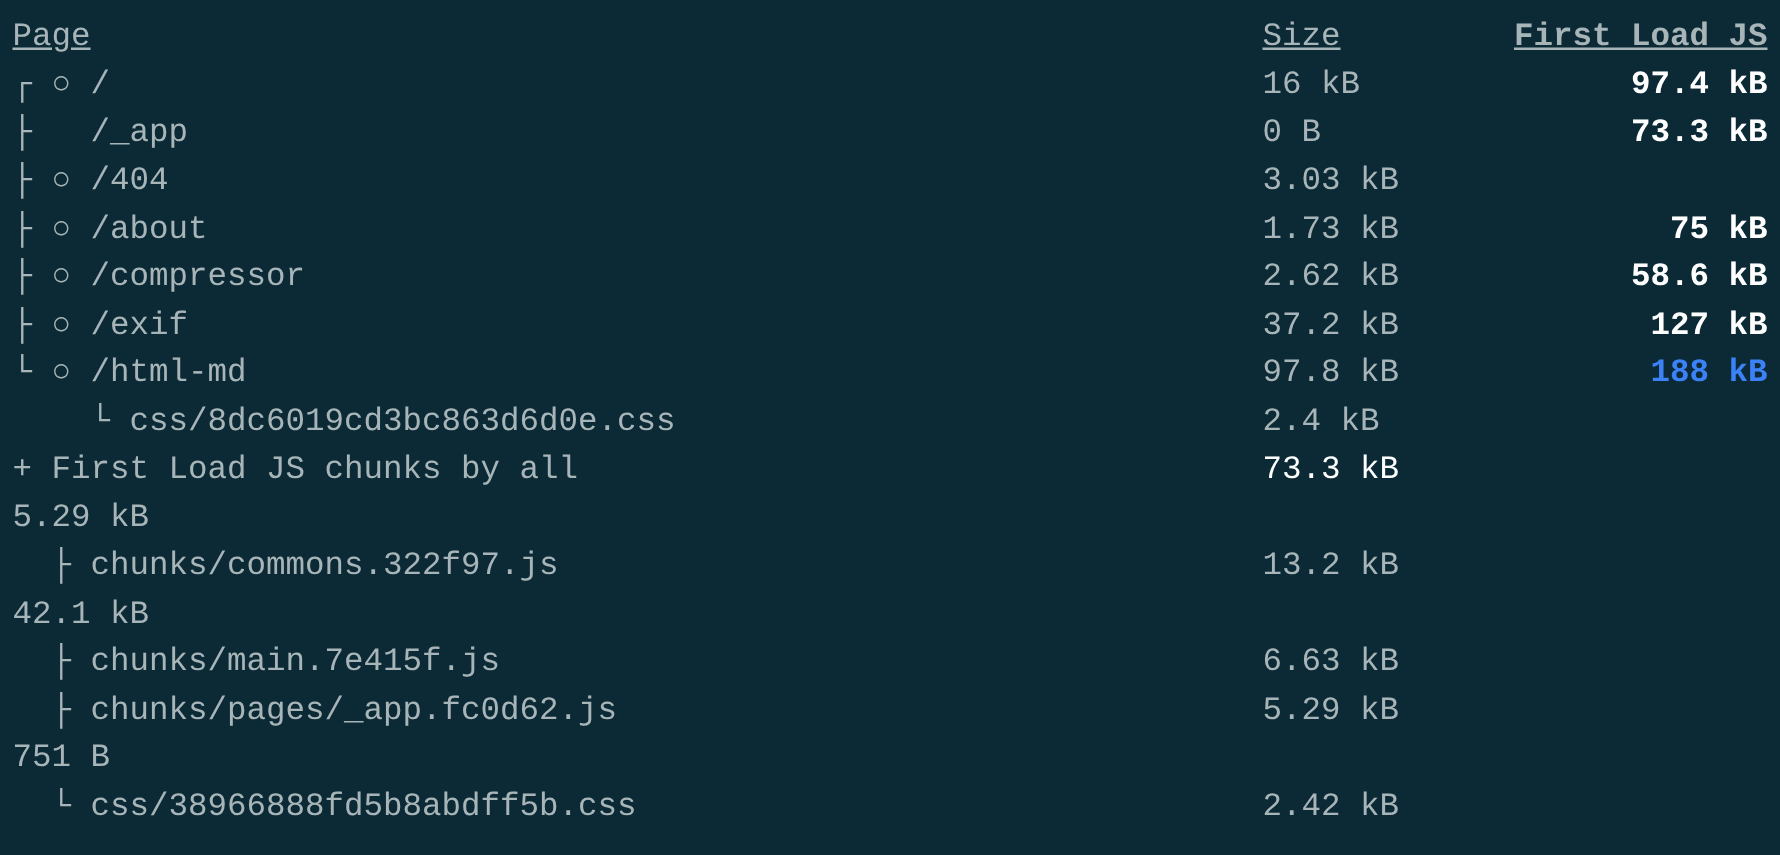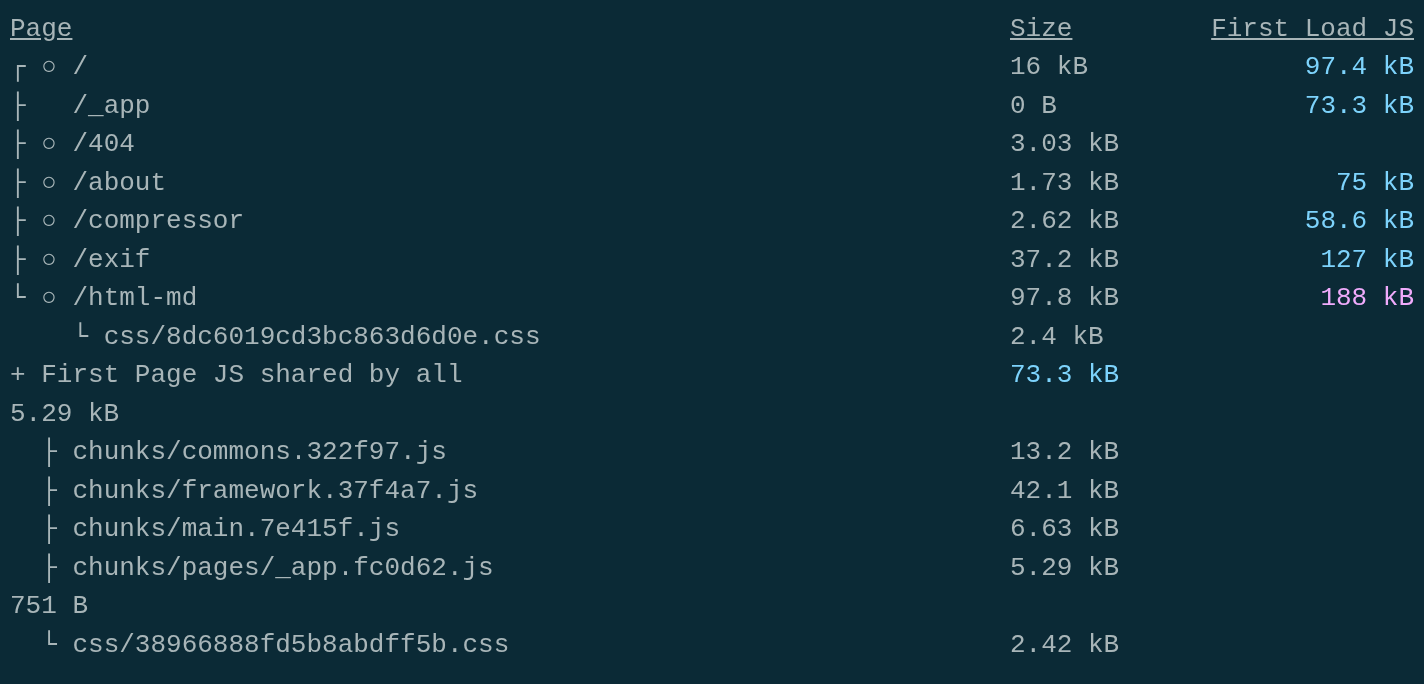--- a/index.html
+++ b/index.html
@@ -28,29 +28,30 @@
       flex-shrink: 0;
     }
     .col-size {
       width: 148px;
       flex-shrink: 0;
       text-align: left;
     }
     .col-first-load {
       flex: 1;
       text-align: right;
+      font-weight: bold;
     }
     .header {
       text-decoration: underline;
     }
     .yellow {
-      color: #7dd3fc;
+      color: #ffffff;
     }
     .orange {
-      color: #f0abfc;
+      color: #3b82f6;
     }
     .tree-char {
       color: #a8b5b8;
     }
   </style>
 </head>
 <body>
 
 <div class="row">
   <span class="col-page"><span class="header">Page</span></span>
@@ -63,26 +64,26 @@
     <div class="row"><span class="col-page"><span class="tree-char">├   </span><span>/_app</span></span><span class="col-size">0 B</span><span class="col-first-load"><span class="yellow">73.3 kB</span></span></div>
     <div class="row"><span class="col-page"><span class="tree-char">├ ○ </span><span>/404</span></span><span class="col-size">3.03 kB</span></div>
     <div class="row"><span class="col-page"><span class="tree-char">├ ○ </span><span>/about</span></span><span class="col-size">1.73 kB</span><span class="col-first-load"><span class="yellow">75 kB</span></span></div>
     <div class="row"><span class="col-page"><span class="tree-char">├ ○ </span><span>/compressor</span></span><span class="col-size">2.62 kB</span><span class="col-first-load"><span class="yellow">58.6 kB</span></span></div>
     <div class="row"><span class="col-page"><span class="tree-char">├ ○ </span><span>/exif</span></span><span class="col-size">37.2 kB</span><span class="col-first-load"><span class="yellow">127 kB</span></span></div>
     <div class="row"><span class="col-page"><span class="tree-char">└ ○ </span><span>/html-md</span></span><span class="col-size">97.8 kB</span><span class="col-first-load"><span class="orange">188 kB</span></span></div>
     <div class="row"><span class="col-page"><span class="tree-char">    └ </span><span>css/8dc6019cd3bc863d6d0e.css</span></span><span class="col-size">2.4 kB</span><span class="col-first-load"><span></span></span></div>
   </div>
 
 <div class="row">
-  <span class="col-page"><span>+ </span><span>First Page JS shared by all</span></span>
+  <span class="col-page"><span>+ </span><span>First Load JS chunks by all</span></span>
   <span class="col-size"><span class="yellow">73.3 kB</span></span>
   <span class="col-first-load"></span>
 </div>
 
 <div id="chunks-container">
     <div class="row"><span class="col-size">5.29 kB</span><span class="col-first-load"></span></div>
     <div class="row"><span class="col-page"><span class="tree-char">  ├ </span><span>chunks/commons.322f97.js</span></span><span class="col-size">13.2 kB</span><span class="col-first-load"></span></div>
-    <div class="row"><span class="col-page"><span class="tree-char">  ├ </span><span>chunks/framework.37f4a7.js</span></span><span class="col-size">42.1 kB</span><span class="col-first-load"></span></div>
+    <div class="row"><span class="col-size">42.1 kB</span><span class="col-first-load"></span></div>
     <div class="row"><span class="col-page"><span class="tree-char">  ├ </span><span>chunks/main.7e415f.js</span></span><span class="col-size">6.63 kB</span><span class="col-first-load"></span></div>
     <div class="row"><span class="col-page"><span class="tree-char">  ├ </span><span>chunks/pages/_app.fc0d62.js</span></span><span class="col-size">5.29 kB</span><span class="col-first-load"></span></div>
     <div class="row"><span class="col-size">751 B</span><span class="col-first-load"></span></div>
     <div class="row"><span class="col-page"><span class="tree-char">  └ </span><span>css/38966888fd5b8abdff5b.css</span></span><span class="col-size">2.42 kB</span><span class="col-first-load"></span></div>
   </div>
 
 </body></html>

